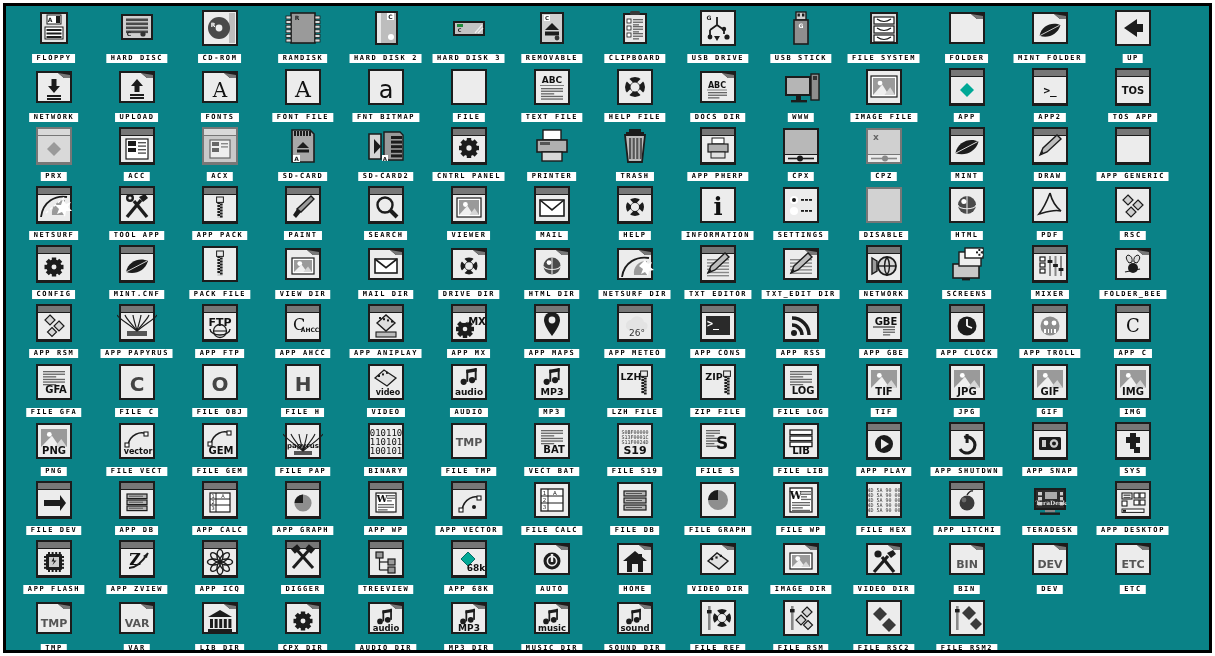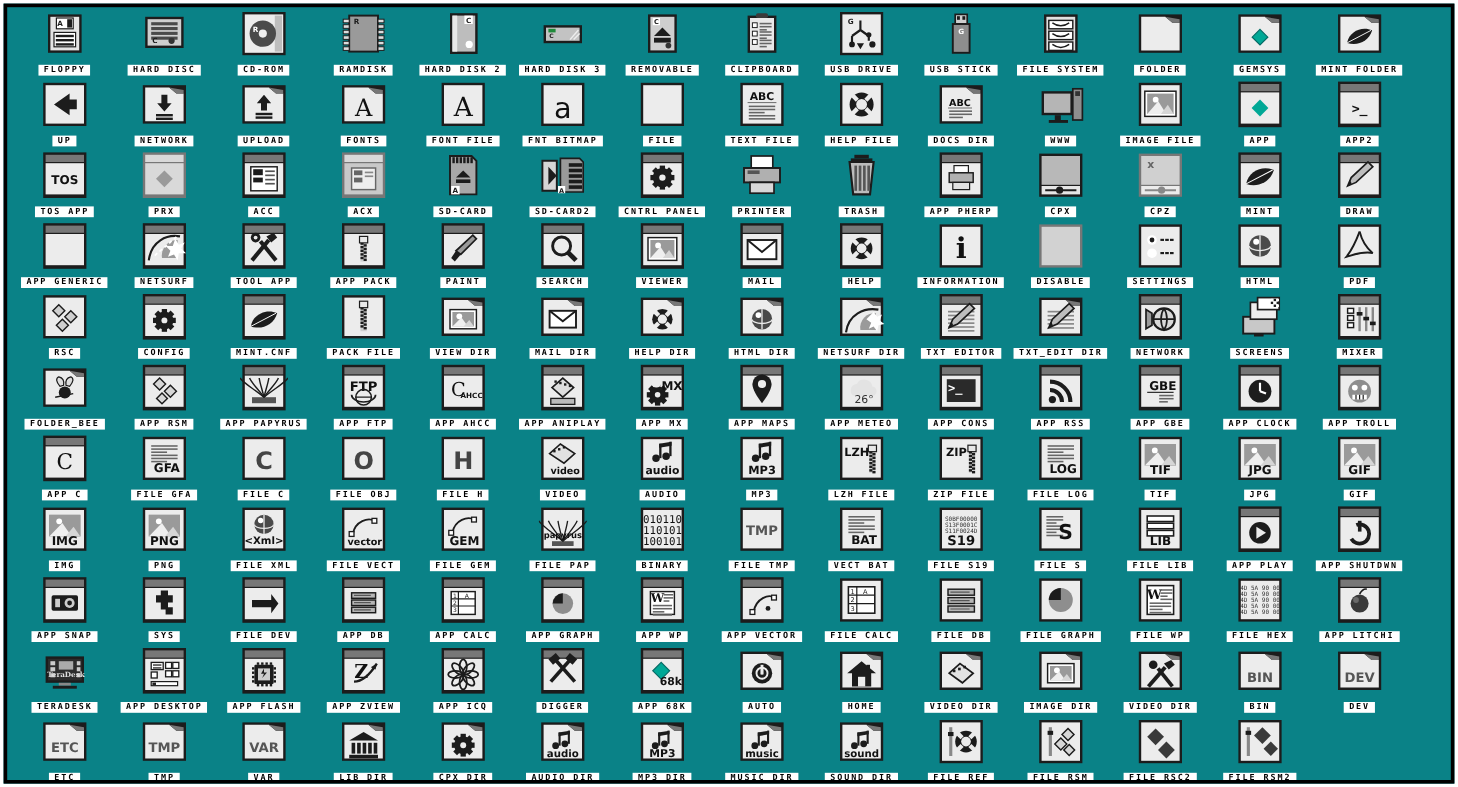--- a/index.html
+++ b/index.html
@@ -268,32 +268,20 @@
             </svg>
           </div>
           <div class="lbl">FOLDER</div>
         </div>
         <div class="cell">
           <div class="ico">
             <svg width="40" height="40" viewBox="0 0 40 40">
               <rect x="2" y="4" width="36" height="32" fill="#1c1c1c"></rect>
               <path d="M4 6 H24 L30 11 H36 V34 H4 Z" fill="#ececec"></path>
               <path d="M24 6 L30 11 H36 V8 Z" fill="#777"></path>
-              <path d="M20 16.5 L26.5 23 L20 29.5 L13.5 23 Z" fill="#00a896"></path>
-              <path d="M20 16.5 L26.5 23 L20 29.5 L13.5 23 Z" fill="none" stroke="#046b66" stroke-width="1"></path>
-            </svg>
-          </div>
-          <div class="lbl">GEMSYS</div>
-        </div>
-        <div class="cell">
-          <div class="ico">
-            <svg width="40" height="40" viewBox="0 0 40 40">
-              <rect x="2" y="4" width="36" height="32" fill="#1c1c1c"></rect>
-              <path d="M4 6 H24 L30 11 H36 V34 H4 Z" fill="#ececec"></path>
-              <path d="M24 6 L30 11 H36 V8 Z" fill="#777"></path>
               <g transform="translate(20,23) scale(0.95)">
                 <path d="M-11 5 C -9 -6, 3 -10, 11 -6 C 8 4, -2 8, -11 5 Z" fill="#1c1c1c"></path>
                 <line x1="-11" y1="5" x2="10" y2="-6" stroke="#fff" stroke-width="0.8"></line>
               </g>
             </svg>
           </div>
           <div class="lbl">MINT FOLDER</div>
         </div>
         <div class="cell">
           <div class="ico">
@@ -827,45 +815,45 @@
               <rect x="2" y="2" width="36" height="36" fill="#1c1c1c"></rect>
               <rect x="4" y="4" width="32" height="32" fill="#ececec"></rect>
               <text x="20" y="30" font-size="24" fill="#111" text-anchor="middle" font-family="&quot;DejaVu Serif&quot;, serif" font-weight="bold">i</text>
             </svg>
           </div>
           <div class="lbl">INFORMATION</div>
         </div>
         <div class="cell">
           <div class="ico">
             <svg width="40" height="40" viewBox="0 0 40 40">
-              <rect x="2" y="2" width="36" height="36" fill="#777"></rect>
-              <rect x="4" y="4" width="32" height="32" fill="#d2d2d2"></rect>
-            </svg>
-          </div>
-          <div class="lbl">DISABLE</div>
-        </div>
-        <div class="cell">
-          <div class="ico">
-            <svg width="40" height="40" viewBox="0 0 40 40">
               <rect x="2" y="2" width="36" height="36" fill="#1c1c1c"></rect>
               <rect x="4" y="4" width="32" height="32" fill="#ececec"></rect>
               <circle cx="13" cy="15" r="4" fill="#fff"></circle>
               <circle cx="13" cy="15" r="4" fill="none"></circle>
               <circle cx="13" cy="15" r="2" fill="#1c1c1c"></circle>
               <circle cx="13" cy="26" r="4" fill="#fff"></circle>
               <circle cx="13" cy="26" r="4" fill="none"></circle>
               <rect x="20" y="14" width="3" height="1.8" fill="#1c1c1c"></rect>
               <rect x="20" y="25" width="3" height="1.8" fill="#1c1c1c"></rect>
               <rect x="24" y="14" width="3" height="1.8" fill="#1c1c1c"></rect>
               <rect x="24" y="25" width="3" height="1.8" fill="#1c1c1c"></rect>
               <rect x="28" y="14" width="3" height="1.8" fill="#1c1c1c"></rect>
               <rect x="28" y="25" width="3" height="1.8" fill="#1c1c1c"></rect>
             </svg>
           </div>
           <div class="lbl">SETTINGS</div>
+        </div>
+        <div class="cell">
+          <div class="ico">
+            <svg width="40" height="40" viewBox="0 0 40 40">
+              <rect x="2" y="2" width="36" height="36" fill="#777"></rect>
+              <rect x="4" y="4" width="32" height="32" fill="#d2d2d2"></rect>
+            </svg>
+          </div>
+          <div class="lbl">DISABLE</div>
         </div>
         <div class="cell">
           <div class="ico">
             <svg width="40" height="40" viewBox="0 0 40 40">
               <rect x="2" y="2" width="36" height="36" fill="#1c1c1c"></rect>
               <rect x="4" y="4" width="32" height="32" fill="#ececec"></rect>
               <circle cx="20" cy="20" r="9" fill="#4a4a4a"></circle>
               <path d="M11 20 a9 3.78 0 0 0 18 0" fill="none" stroke="#e8e8e8" stroke-width="1.1"></path>
               <line x1="20" y1="11" x2="20" y2="29" stroke="#e8e8e8" stroke-width="1.1"></line>
               <circle cx="16.85" cy="16.4" r="2.5200000000000005" fill="#fff"></circle>
@@ -996,21 +984,21 @@
               <path d="M4 6 H24 L30 11 H36 V34 H4 Z" fill="#ececec"></path>
               <path d="M24 6 L30 11 H36 V8 Z" fill="#777"></path>
               <circle cx="20" cy="22" r="8.5" fill="#1c1c1c"></circle>
               <circle cx="20" cy="22" r="3.825" fill="#ececec"></circle>
               <rect x="18.2" y="12.5" width="3.6" height="5.1" fill="#ececec" transform="rotate(45 20 22)"></rect>
               <rect x="18.2" y="12.5" width="3.6" height="5.1" fill="#ececec" transform="rotate(135 20 22)"></rect>
               <rect x="18.2" y="12.5" width="3.6" height="5.1" fill="#ececec" transform="rotate(225 20 22)"></rect>
               <rect x="18.2" y="12.5" width="3.6" height="5.1" fill="#ececec" transform="rotate(315 20 22)"></rect>
             </svg>
           </div>
-          <div class="lbl">HELP DIR</div>
+          <div class="lbl">DRIVE DIR</div>
         </div>
         <div class="cell">
           <div class="ico">
             <svg width="40" height="40" viewBox="0 0 40 40">
               <rect x="2" y="4" width="36" height="32" fill="#1c1c1c"></rect>
               <path d="M4 6 H24 L30 11 H36 V34 H4 Z" fill="#ececec"></path>
               <path d="M24 6 L30 11 H36 V8 Z" fill="#777"></path>
               <circle cx="20" cy="22" r="8.5" fill="#4a4a4a"></circle>
               <path d="M11.5 22 a8.5 3.57 0 0 0 17 0" fill="none" stroke="#e8e8e8" stroke-width="1.1"></path>
               <line x1="20" y1="13.5" x2="20" y2="30.5" stroke="#e8e8e8" stroke-width="1.1"></line>
@@ -1586,34 +1574,20 @@
               <rect x="4" y="4" width="32" height="32" fill="#ececec"></rect>
               <rect x="7" y="8" width="26" height="18" fill="#9a9a9a"></rect>
               <rect x="7" y="8" width="26" height="18" fill="#9a9a9a"></rect>
               <circle cx="15.32" cy="13.399999999999999" r="2.4" fill="#fff"></circle>
               <path d="M7 26 L17.92 14.84 L25.72 26 Z" fill="#efefef"></path>
               <path d="M20.52 26 L27.28 17.9 L33 26 Z" fill="#d6d6d6"></path>
               <text x="20" y="33" font-size="10" fill="#111" text-anchor="middle" font-family="&quot;DejaVu Sans&quot;, sans-serif" font-weight="bold">PNG</text>
             </svg>
           </div>
           <div class="lbl">PNG</div>
-        </div>
-        <div class="cell">
-          <div class="ico">
-            <svg width="40" height="40" viewBox="0 0 40 40">
-              <rect x="2" y="2" width="36" height="36" fill="#1c1c1c"></rect>
-              <rect x="4" y="4" width="32" height="32" fill="#ececec"></rect>
-              <circle cx="20" cy="16" r="8" fill="#4a4a4a"></circle>
-              <path d="M12 16 a8 3.36 0 0 0 16 0" fill="none" stroke="#e8e8e8" stroke-width="1.1"></path>
-              <line x1="20" y1="8" x2="20" y2="24" stroke="#e8e8e8" stroke-width="1.1"></line>
-              <circle cx="17.2" cy="12.8" r="2.24" fill="#fff"></circle>
-              <text x="20" y="32" font-size="8.5" fill="#111" text-anchor="middle" font-family="&quot;DejaVu Sans&quot;, sans-serif" font-weight="bold">&lt;Xml&gt;</text>
-            </svg>
-          </div>
-          <div class="lbl">FILE XML</div>
         </div>
         <div class="cell">
           <div class="ico">
             <svg width="40" height="40" viewBox="0 0 40 40">
               <rect x="2" y="2" width="36" height="36" fill="#1c1c1c"></rect>
               <rect x="4" y="4" width="32" height="32" fill="#ececec"></rect>
               <path d="M11 24 C 13 13, 24 10, 29 13" fill="none" stroke="#1c1c1c" stroke-width="1.5"></path>
               <rect x="8" y="22" width="4" height="4" fill="#fff"></rect>
               <rect x="8" y="22" width="4" height="4" fill="none" stroke="#1c1c1c" stroke-width="1.1"></rect>
               <rect x="27" y="11" width="4" height="4" fill="#fff"></rect>
@@ -2100,20 +2074,39 @@
             </svg>
           </div>
           <div class="lbl">DIGGER</div>
         </div>
         <div class="cell">
           <div class="ico">
             <svg width="40" height="40" viewBox="0 0 40 40">
               <rect x="2" y="1" width="36" height="38" fill="#1c1c1c"></rect>
               <rect x="4" y="3" width="32" height="6" fill="#777"></rect>
               <rect x="4" y="10" width="32" height="26" fill="#ececec"></rect>
+              <rect x="10" y="13" width="7" height="6" fill="#9a9a9a"></rect>
+              <rect x="10" y="13" width="7" height="6" fill="none" stroke="#1c1c1c" stroke-width="1.2"></rect>
+              <rect x="22" y="20" width="7" height="6" fill="#9a9a9a"></rect>
+              <rect x="22" y="20" width="7" height="6" fill="none" stroke="#1c1c1c" stroke-width="1.2"></rect>
+              <rect x="22" y="28" width="7" height="6" fill="#9a9a9a"></rect>
+              <rect x="22" y="28" width="7" height="6" fill="none" stroke="#1c1c1c" stroke-width="1.2"></rect>
+              <line x1="13.5" y1="19" x2="13.5" y2="31" stroke="#1c1c1c" stroke-width="1.2"></line>
+              <line x1="13.5" y1="23" x2="22" y2="23" stroke="#1c1c1c" stroke-width="1.2"></line>
+              <line x1="13.5" y1="31" x2="22" y2="31" stroke="#1c1c1c" stroke-width="1.2"></line>
+            </svg>
+          </div>
+          <div class="lbl">TREEVIEW</div>
+        </div>
+        <div class="cell">
+          <div class="ico">
+            <svg width="40" height="40" viewBox="0 0 40 40">
+              <rect x="2" y="1" width="36" height="38" fill="#1c1c1c"></rect>
+              <rect x="4" y="3" width="32" height="6" fill="#777"></rect>
+              <rect x="4" y="10" width="32" height="26" fill="#ececec"></rect>
               <path d="M19 13 L26 20 L19 27 L12 20 Z" fill="#00a896"></path>
               <path d="M19 13 L26 20 L19 27 L12 20 Z" fill="none" stroke="#056b66" stroke-width="1"></path>
               <text x="27" y="32" font-size="9" fill="#111" text-anchor="middle" font-family="&quot;DejaVu Sans&quot;, sans-serif" font-weight="bold">68k</text>
             </svg>
           </div>
           <div class="lbl">APP 68K</div>
         </div>
         <div class="cell">
           <div class="ico">
             <svg width="40" height="40" viewBox="0 0 40 40">

